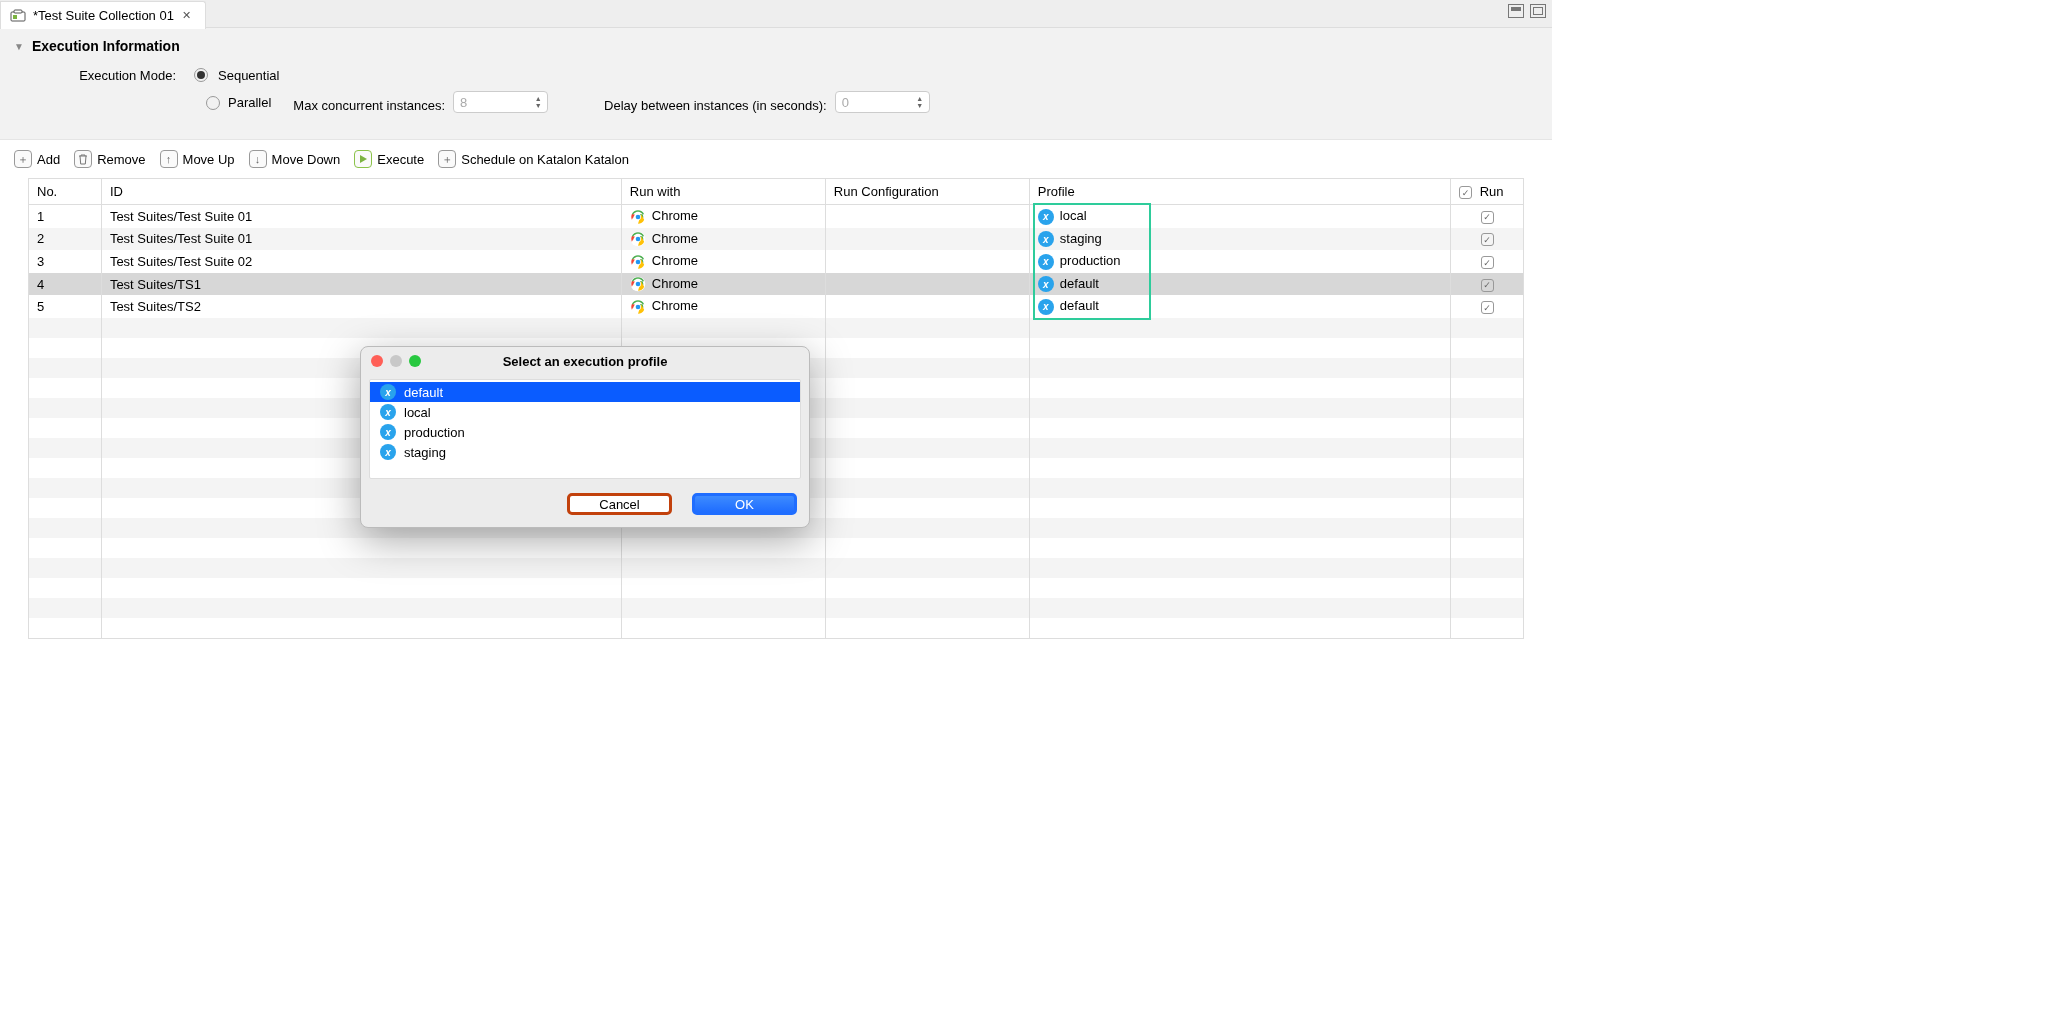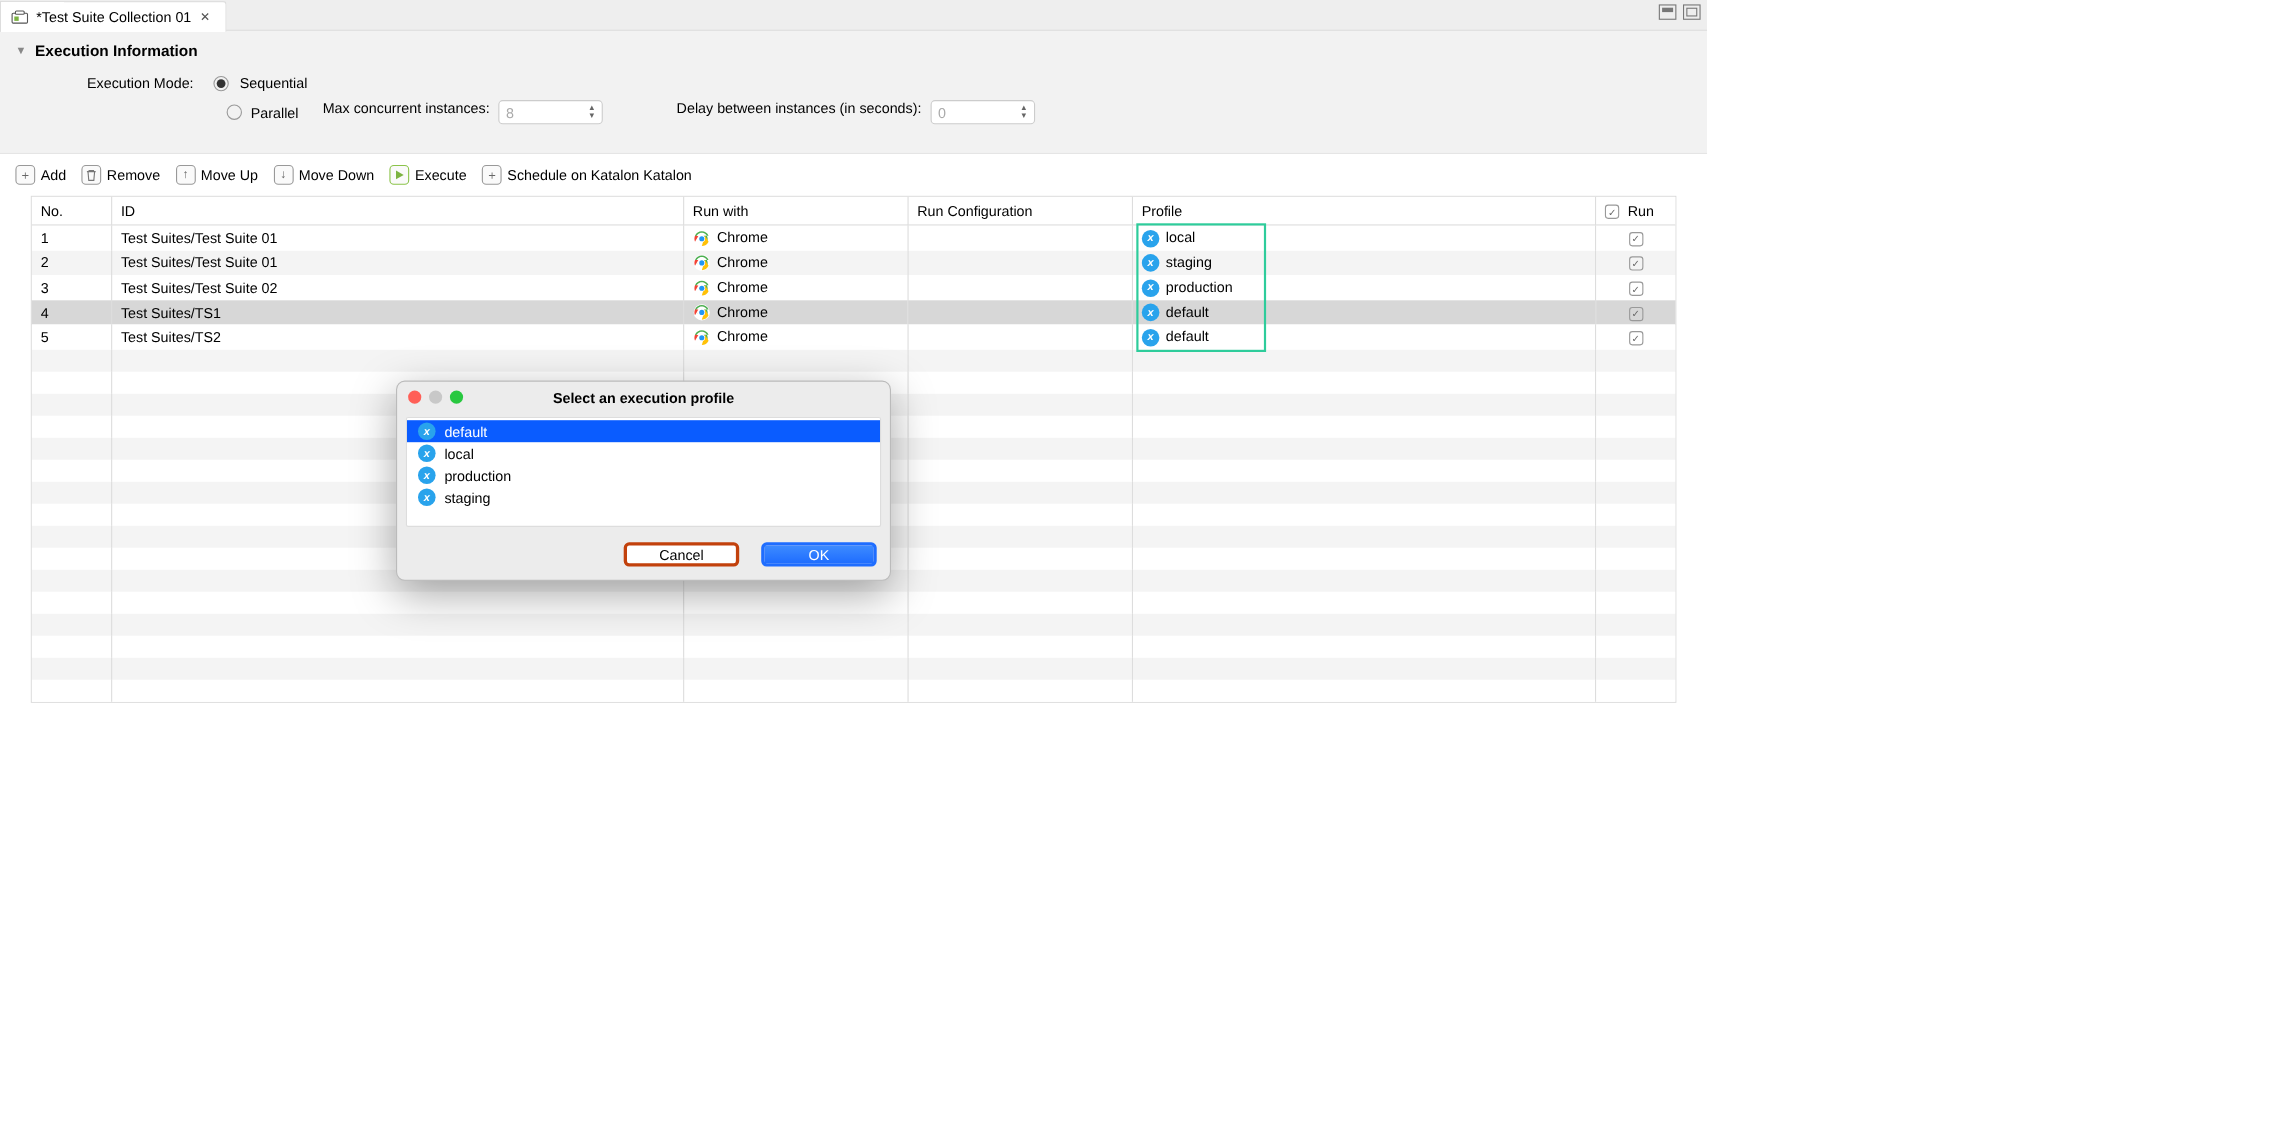--- a/index.html
+++ b/index.html
@@ -44,26 +44,26 @@
   .win-btn.min::after{content:""; position:absolute; left:2px; right:2px; top:2px; bottom:6px; background:#777;}
   .win-btn.max::after{content:""; position:absolute; left:2px; right:2px; top:2px; bottom:2px; border:1px solid #777;}
 
   .section {
     background: #f2f2f2;
     padding: 10px 14px 18px 14px;
     border-bottom: 1px solid #e5e5e5;
   }
   .section-header { display:flex; align-items:center; gap:8px; font-weight:600; font-size:14px; margin-bottom:14px;}
   .section-header .caret { color:#888; font-size:10px;}
-  .form-row { display:flex; align-items:flex-end; gap:10px; margin-bottom:8px;}
+  .form-row { display:flex; align-items:flex-start; gap:10px; margin-bottom:8px;}
   .form-label { width: 170px; text-align:right; padding-right:8px;}
   .radio { width:14px; height:14px; border:1px solid #999; border-radius:50%; display:inline-flex; align-items:center; justify-content:center;}
   .radio.checked::after{content:""; width:8px; height:8px; border-radius:50%; background:#333;}
   .row2 { display:flex; align-items:center; gap:22px; margin-left:0;}
-  .row2 .group { display:flex; align-items:flex-start; gap:8px;}
+  .row2 .group { display:flex; align-items:flex-end; gap:8px;}
   .num-input {
     width: 95px; height:22px;
     display:flex; align-items:center;
     background:#fff; border:1px solid #ccc; border-radius:4px;
     padding:0 18px 0 6px; position:relative; color:#aaa;
   }
   .num-input .spin { position:absolute; right:2px; top:1px; bottom:1px; width:14px;
     display:flex; flex-direction:column; justify-content:center; gap:0;}
   .num-input .spin span{font-size:7px; color:#666; line-height:7px; text-align:center;}
 
@@ -177,21 +177,21 @@
     <span class="group">
       <span>Max concurrent instances:</span>
       <span class="num-input">
         <span>8</span>
         <span class="spin">
             <span>▲</span>
             <span>▼</span>
           </span>
       </span>
     </span>
-    <span class="group" style="margin-left:45px;">
+    <span class="group" style="margin-left:34px;">
       <span>Delay between instances (in seconds):</span>
       <span class="num-input">
         <span>0</span>
         <span class="spin">
             <span>▲</span>
             <span>▼</span>
           </span>
       </span>
     </span>
   </div>

